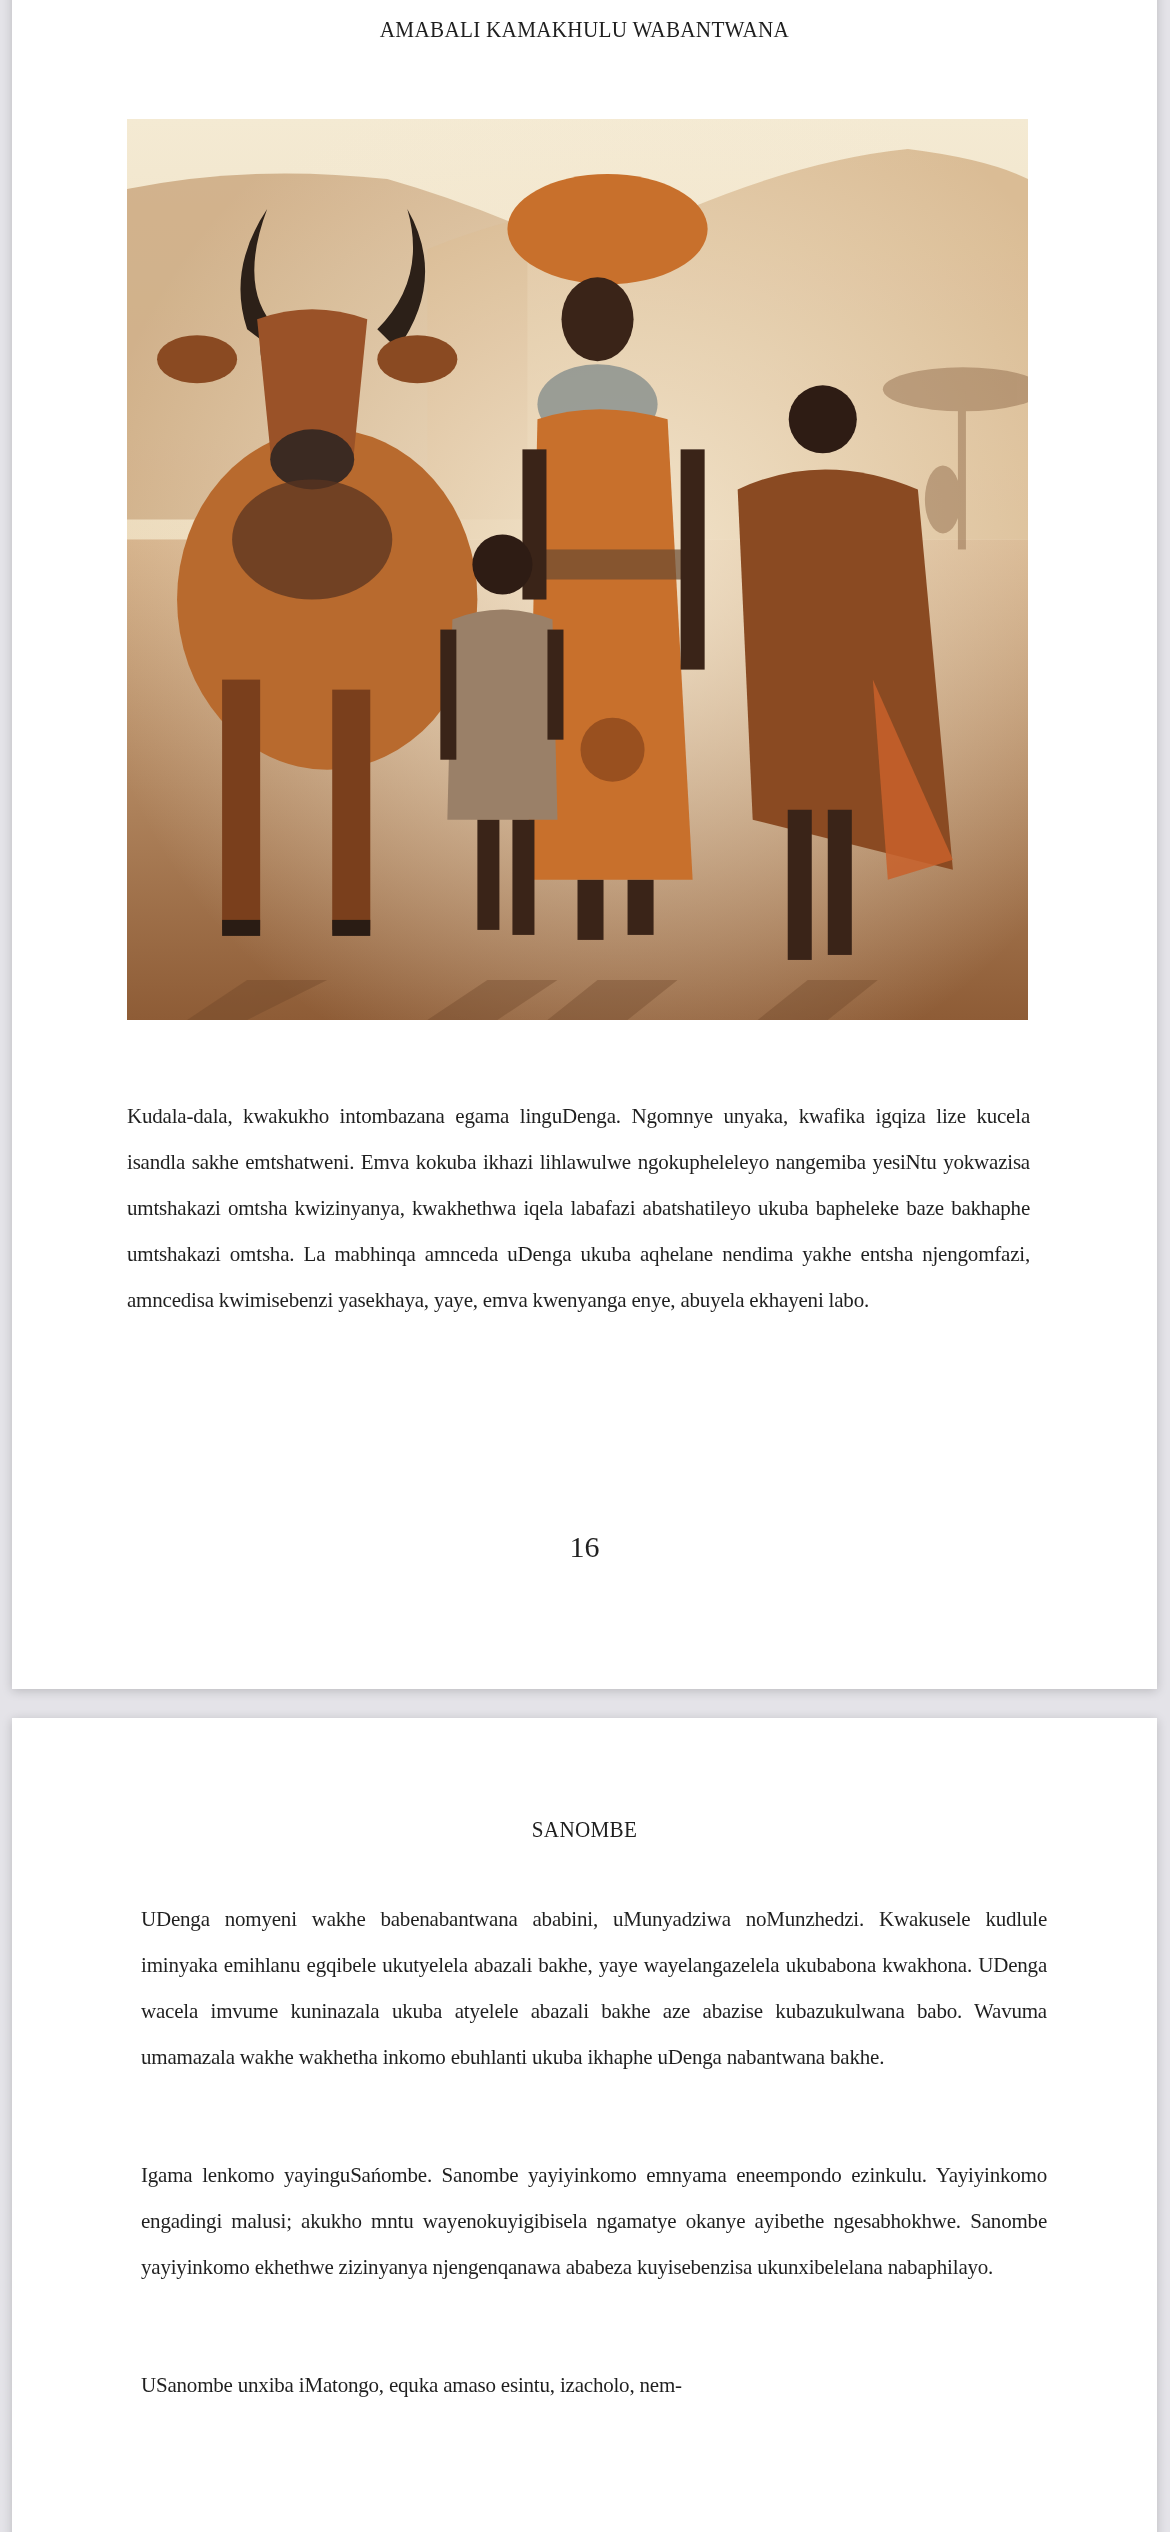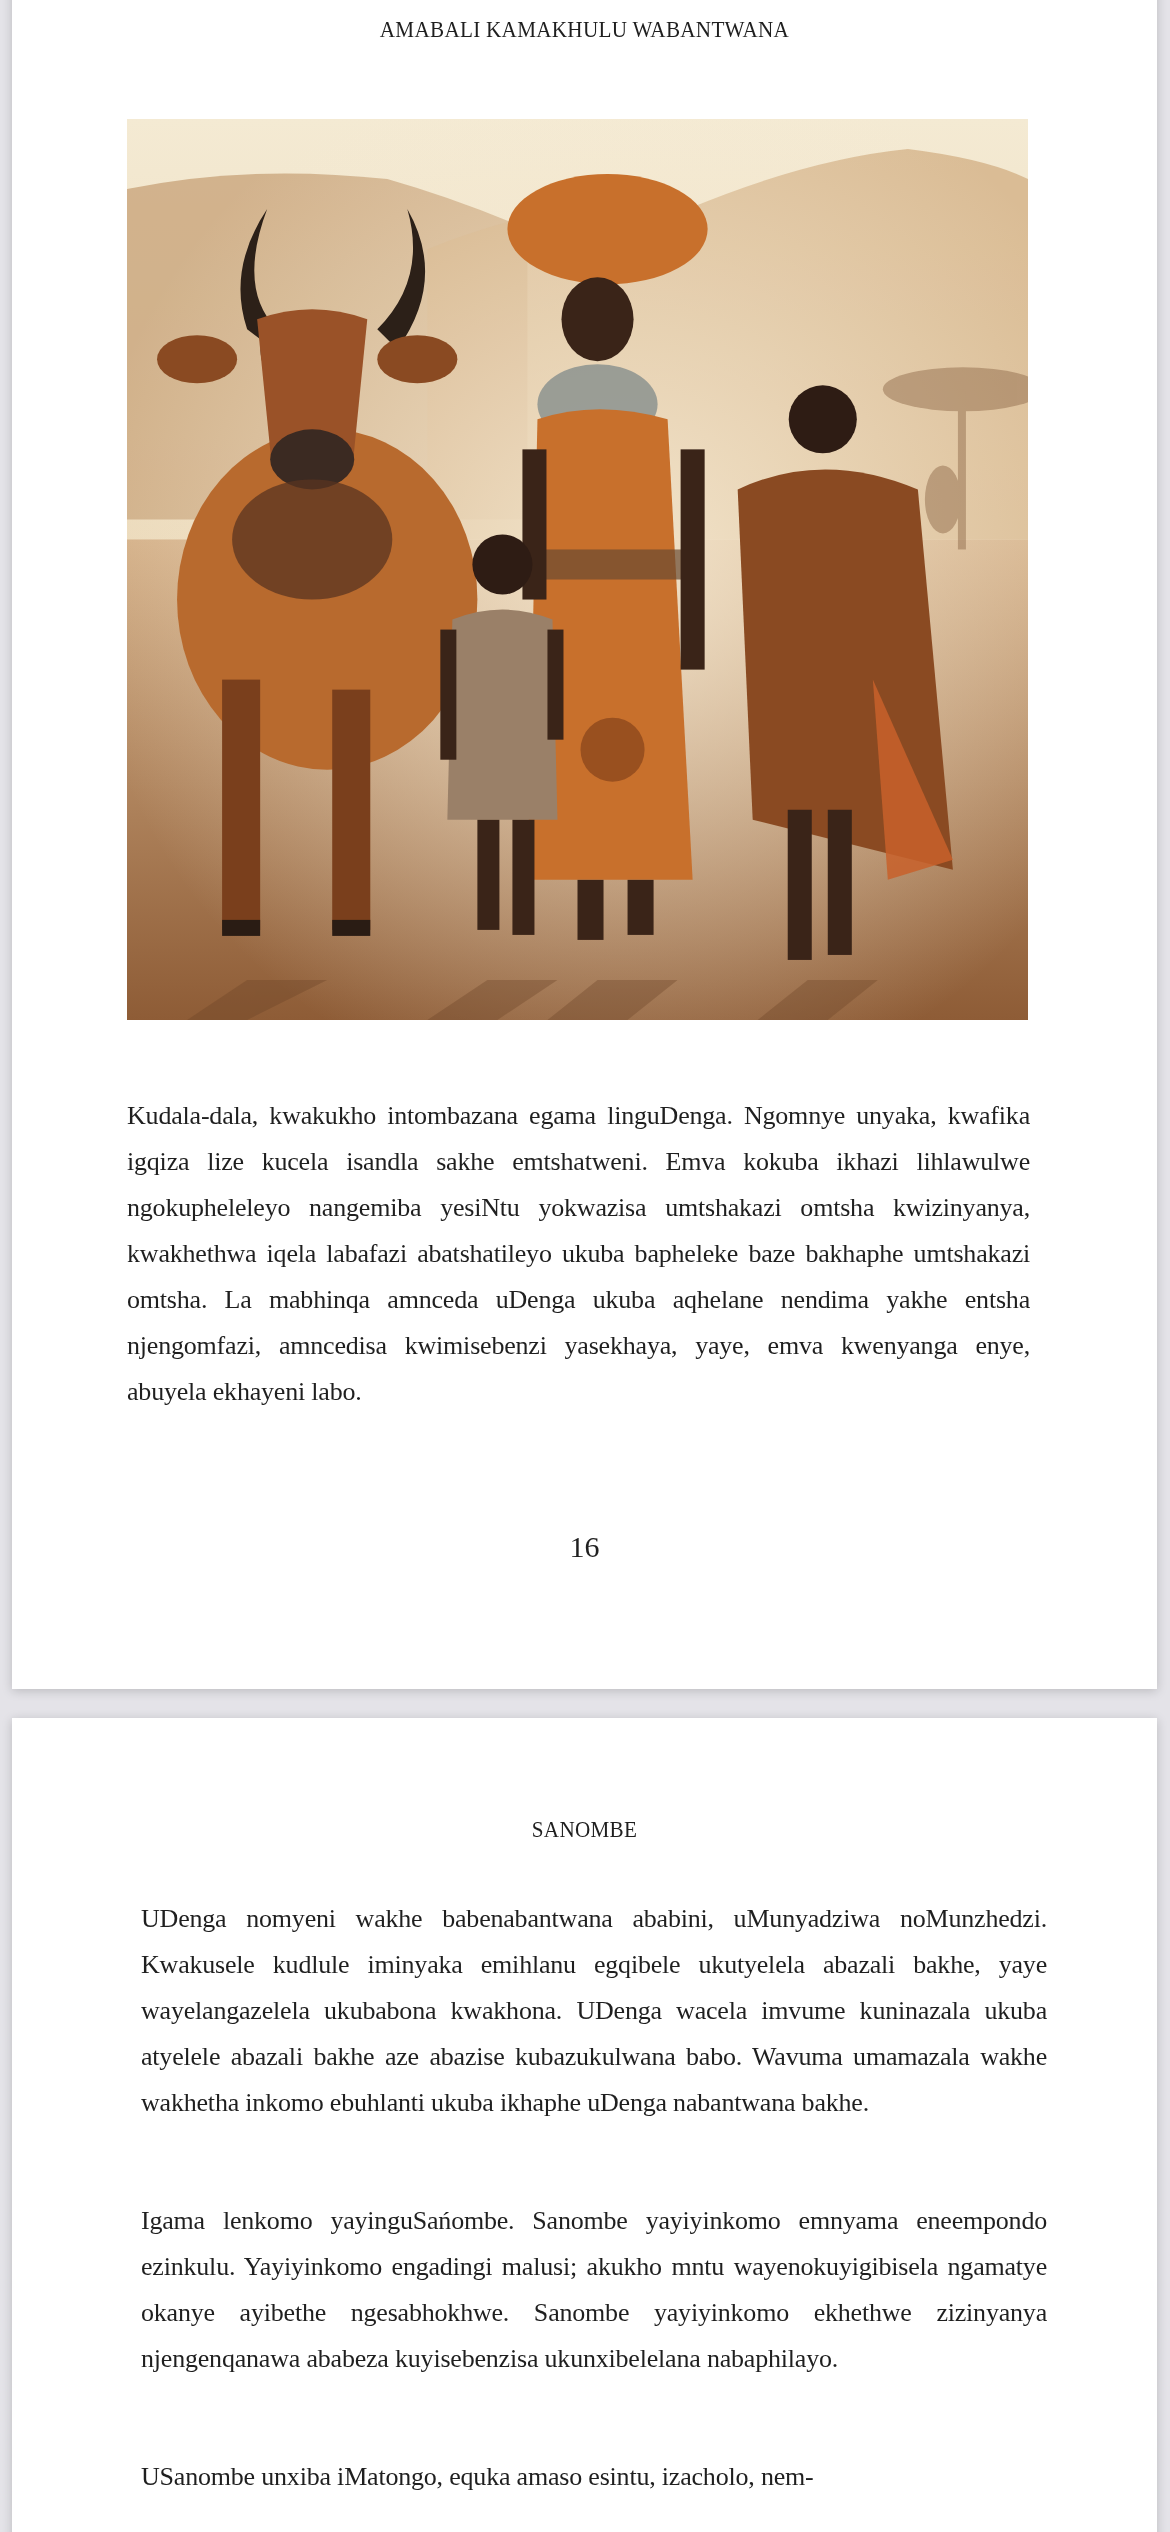--- a/index.html
+++ b/index.html
@@ -30,21 +30,21 @@
 
   .illustration {
     position: absolute; left: 115px; top: 139px;
     width: 901px; height: 901px; overflow: hidden;
     background: linear-gradient(180deg, #f2e7cf 0%, #e9d6b3 12%, #d8b78d 35%, #c59a6a 60%, #b07a4b 85%, #9b6438 100%);
   }
   .illustration svg { display:block; width:100%; height:100%; }
 
   .body-text {
     position: absolute;
-    font-size: 26px; line-height: 46px;
+    font-size: 21px; line-height: 46px;
     text-align: justify;
     hyphens: manual;
     letter-spacing: -0.2px;
   }
   .body-text p { margin: 0; }
   #page1 .body-text { left: 115px; top: 1113px; width: 903px; }
   #page2 .body-text { left: 129px; top: 178px; width: 906px; }
   #page2 .body-text p + p { margin-top: 72px; }
 
   .page-number {

